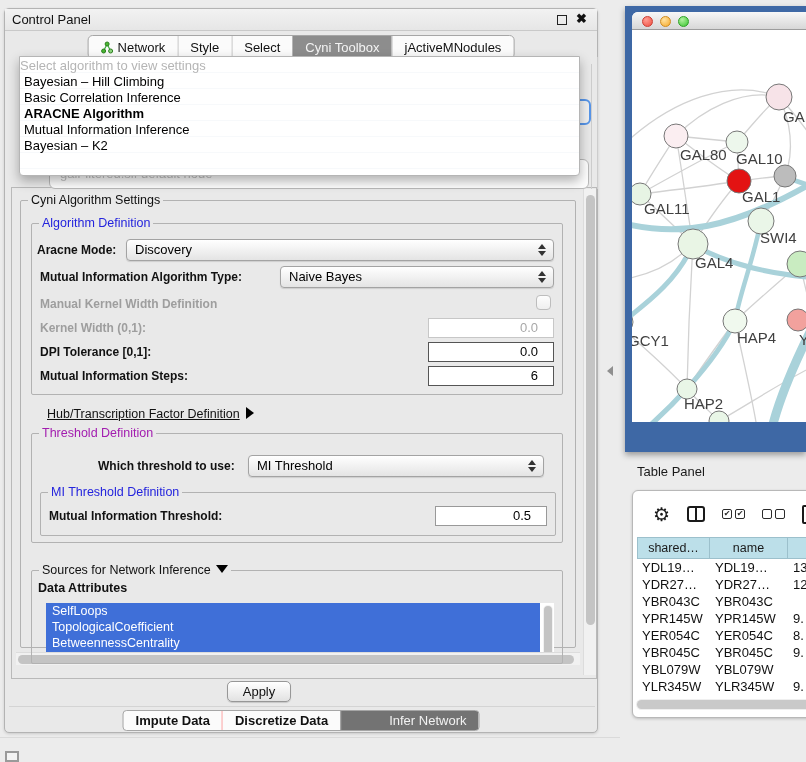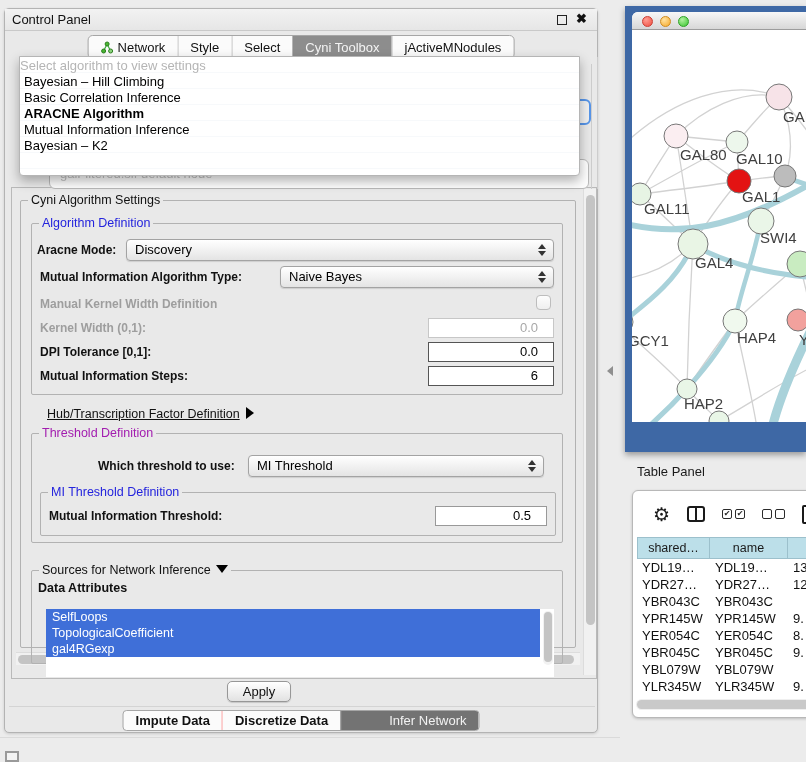--- a/index.html
+++ b/index.html
@@ -246,24 +246,25 @@
           <span class="lbl" style="left:8px;top:16px;">Mutual Information Threshold:</span>
           <div class="field norm" style="left:394px;top:13px;width:112px;">0.5</div>
         </div>
       </div>
 
       <div class="group" style="left:10px;top:352px;width:532px;height:94px;margin-top:17px;">
         <span class="gtitle">
           <span>Sources for Network Inference</span><span class="tri-d"></span>
         </span>
         <span class="lbl" style="left:6px;top:10px;font-size:12.5px;">Data Attributes</span>
-        <div class="listbox" style="left:14px;top:38px;width:508px;height:68px;">
+        <div class="listbox" style="left:14px;top:32px;width:508px;height:49px;">
           <div id="attr-items">
               <div class="attr-item">SelfLoops</div>
               <div class="attr-item">TopologicalCoefficient</div>
+              <div class="attr-item">BetweennessCentrality</div>
               <div class="attr-item">gal4RGexp</div>
             </div>
           <div class="list-scroll">
               <div class="list-thumb"></div>
             </div>
         </div>
       </div>
     </div>
   </div>
 

